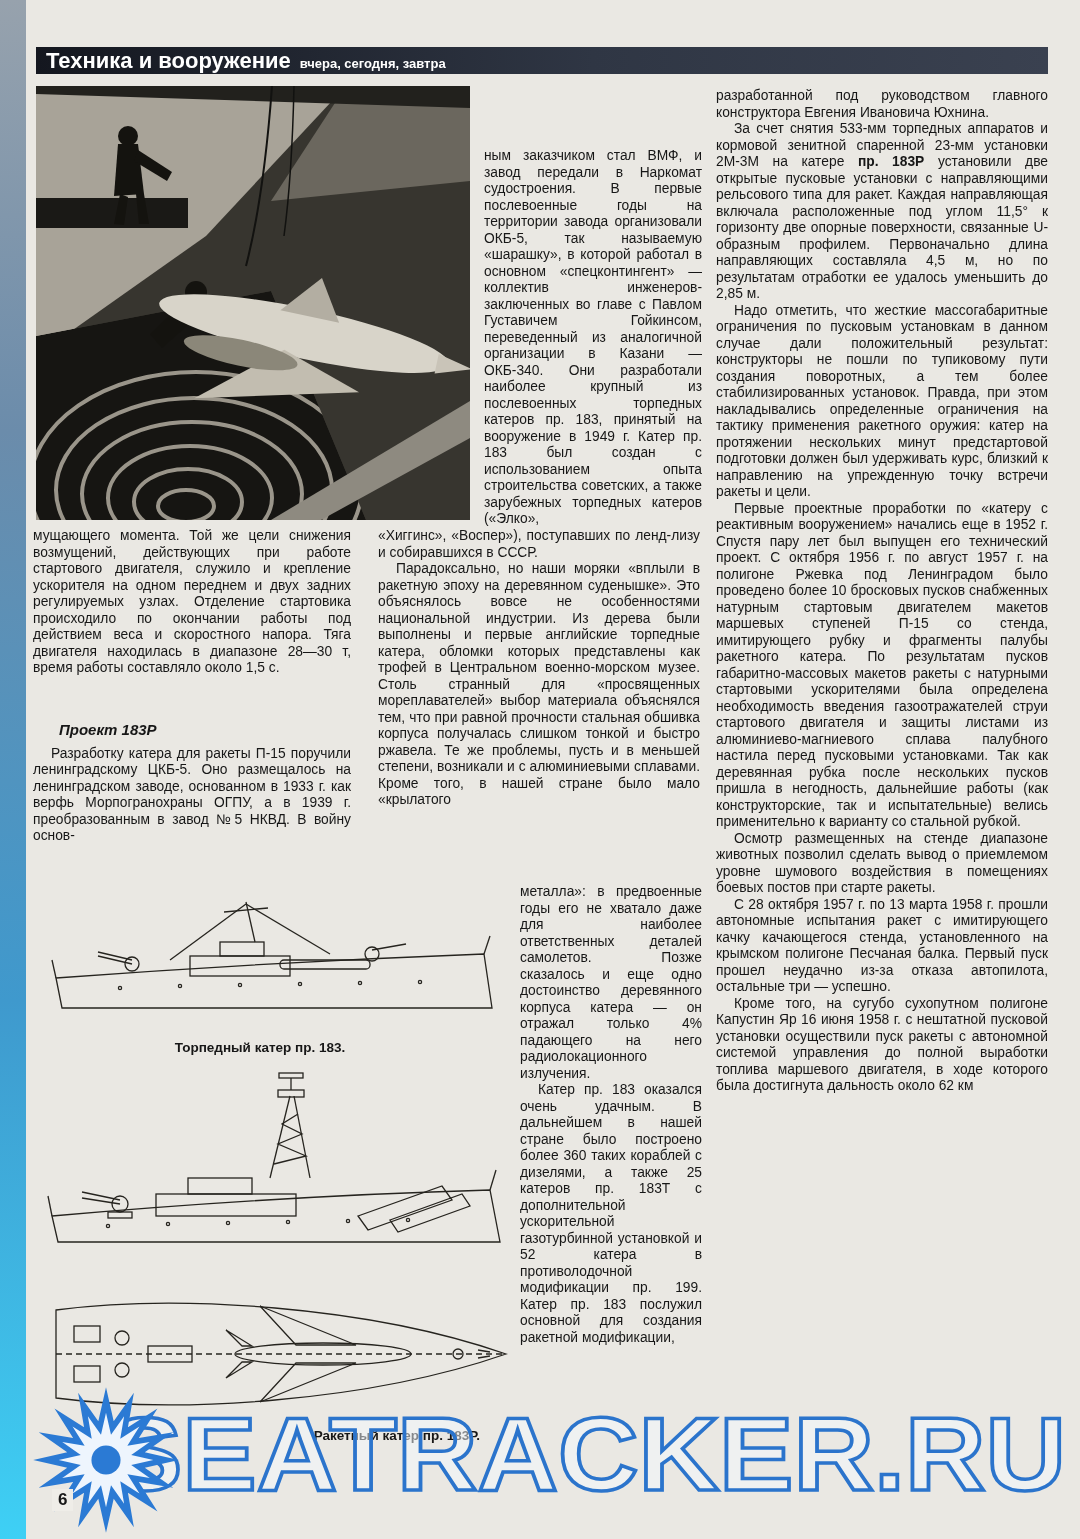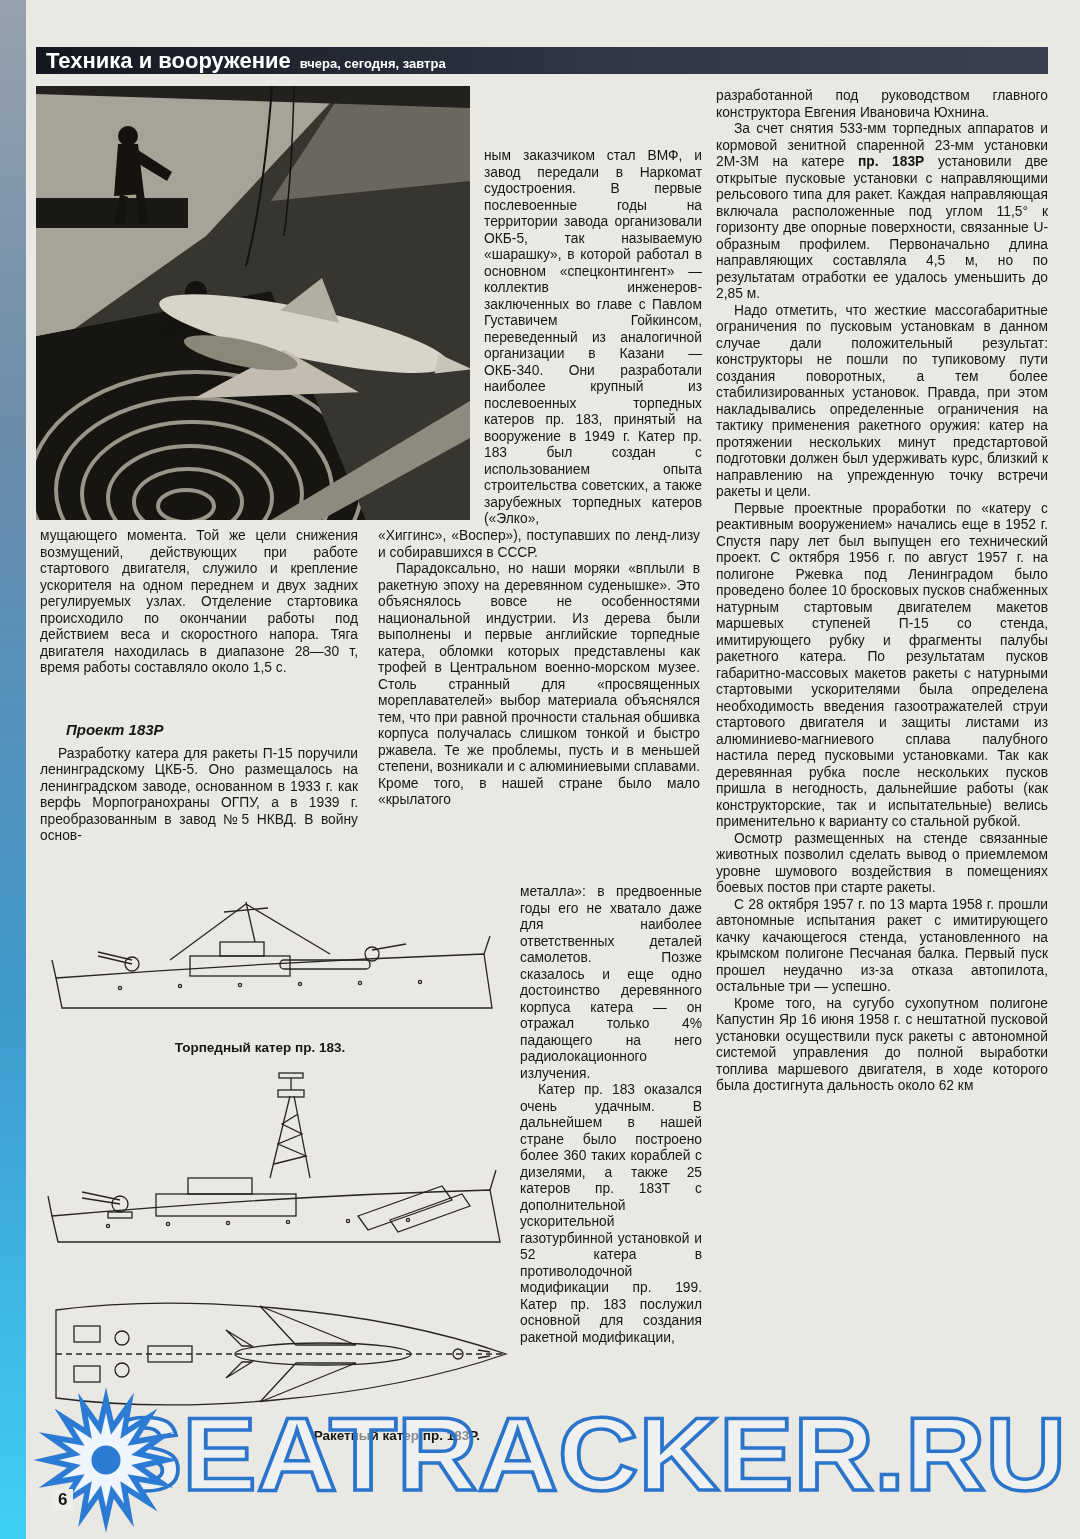--- a/index.html
+++ b/index.html
@@ -11,21 +11,21 @@
         background:linear-gradient(90deg,#14171f,#2f3644 55%,#3a4150);
         display:flex;align-items:baseline;gap:9px;padding:0 10px;box-sizing:border-box;}
   .header-title{color:#fff;font-weight:bold;font-size:22px;line-height:27px;}
   .header-subtitle{color:#fff;font-weight:bold;font-size:13px;}
   .photo{position:absolute;left:36px;top:86px;width:434px;height:434px;background:#34322e;}
   .col{position:absolute;}
   .col p{margin:0;text-align:justify;font-size:13.8px;line-height:16.5px;hyphens:auto;overflow-wrap:break-word;}
   .ind{text-indent:18px;}
   .b{font-weight:bold;}
   .col-mid-top{left:484px;top:104px;width:218px;height:434px;overflow:hidden;margin-top:44px;}
-  .col-left{left:40px;top:528px;width:318px;}
+  .col-left{left:33px;top:528px;width:318px;}
   .section-heading{font-weight:bold;font-style:italic;font-size:15px;margin:44px 0 8px 26px;}
   .col-mid-mid{left:378px;top:528px;width:322px;height:354px;overflow:hidden;}
   .col-mid-bot{left:520px;top:884px;width:182px;height:578px;overflow:hidden;}
   .col-right{left:716px;top:88px;width:332px;height:1378px;overflow:hidden;}
   .drawing{position:absolute;}
   .d1{left:40px;top:896px;}
   .d2{left:38px;top:1068px;}
   .d3{left:38px;top:1280px;}
   .caption{position:absolute;left:40px;width:440px;text-align:center;font-weight:bold;font-size:13.5px;}
   .cap1{top:1040px;}
@@ -113,21 +113,21 @@
   <div class="col col-mid-bot">
     <p>металла»: в предвоенные годы его не хватало даже для наиболее ответственных деталей самолетов. Позже сказалось и еще одно достоинство деревянного корпуса катера — он отражал только 4% падающего на него радиолокационного излучения.</p>
     <p class="ind">Катер пр. 183 оказался очень удачным. В дальнейшем в нашей стране было построено более 360 таких кораблей с дизелями, а также 25 катеров пр. 183Т с дополнительной ускорительной газотурбинной установкой и 52 катера в противолодочной модификации пр. 199. Катер пр. 183 послужил основной для создания ракетной модификации,</p>
   </div>
 
   <div class="col col-right">
     <p>разработанной под руководством главного конструктора Евгения Ивановича Юхнина.</p>
     <p class="ind"><span>За счет снятия 533-мм торпедных аппаратов и кормовой зенитной спаренной 23-мм установки 2М-3М на катере </span><span class="b">пр. 183Р</span><span> установили две открытые пусковые установки с направляющими рельсового типа для ракет. Каждая направляющая включала расположенные под углом 11,5° к горизонту две опорные поверхности, связанные U-образным профилем. Первоначально длина направляющих составляла 4,5 м, но по результатам отработки ее удалось уменьшить до 2,85 м.</span></p>
     <p class="ind">Надо отметить, что жесткие массогабаритные ограничения по пусковым установкам в данном случае дали положительный результат: конструкторы не пошли по тупиковому пути создания поворотных, а тем более стабилизированных установок. Правда, при этом накладывались определенные ограничения на тактику применения ракетного оружия: катер на протяжении нескольких минут предстартовой подготовки должен был удерживать курс, близкий к направлению на упрежденную точку встречи ракеты и цели.</p>
     <p class="ind">Первые проектные проработки по «катеру с реактивным вооружением» начались еще в 1952 г. Спустя пару лет был выпущен его технический проект. С октября 1956 г. по август 1957 г. на полигоне Ржевка под Ленинградом было проведено более 10 бросковых пусков снабженных натурным стартовым двигателем макетов маршевых ступеней П-15 со стенда, имитирующего рубку и фрагменты палубы ракетного катера. По результатам пусков габаритно-массовых макетов ракеты с натурными стартовыми ускорителями была определена необходимость введения газоотражателей струи стартового двигателя и защиты листами из алюминиево-магниевого сплава палубного настила перед пусковыми установками. Так как деревянная рубка после нескольких пусков пришла в негодность, дальнейшие работы (как конструкторские, так и испытательные) велись применительно к варианту со стальной рубкой.</p>
-    <p class="ind">Осмотр размещенных на стенде связанные животных позволил сделать вывод о приемлемом уровне шумового воздействия в помещениях боевых постов при старте ракеты.</p>
+    <p class="ind">Осмотр размещенных на стенде диапазоне животных позволил сделать вывод о приемлемом уровне шумового воздействия в помещениях боевых постов при старте ракеты.</p>
     <p class="ind">С 28 октября 1957 г. по 13 марта 1958 г. прошли автономные испытания ракет с имитирующего качку качающегося стенда, установленного на крымском полигоне Песчаная балка. Первый пуск прошел неудачно из-за отказа автопилота, остальные три — успешно.</p>
     <p class="ind">Кроме того, на сугубо сухопутном полигоне Капустин Яр 16 июня 1958 г. с нештатной пусковой установки осуществили пуск ракеты с автономной системой управления до полной выработки топлива маршевого двигателя, в ходе которого была достигнута дальность около 62 км</p>
   </div>
 
   <div class="drawing d1">
     <svg viewBox="0 0 470 140" width="470" height="140">
       <g class="boat">
         <path d="M16,82 Q230,66 444,58 L452,112 L22,112 Z"></path>
         <rect x="150" y="60" width="100" height="20"></rect>
         <rect x="180" y="46" width="44" height="14"></rect>

